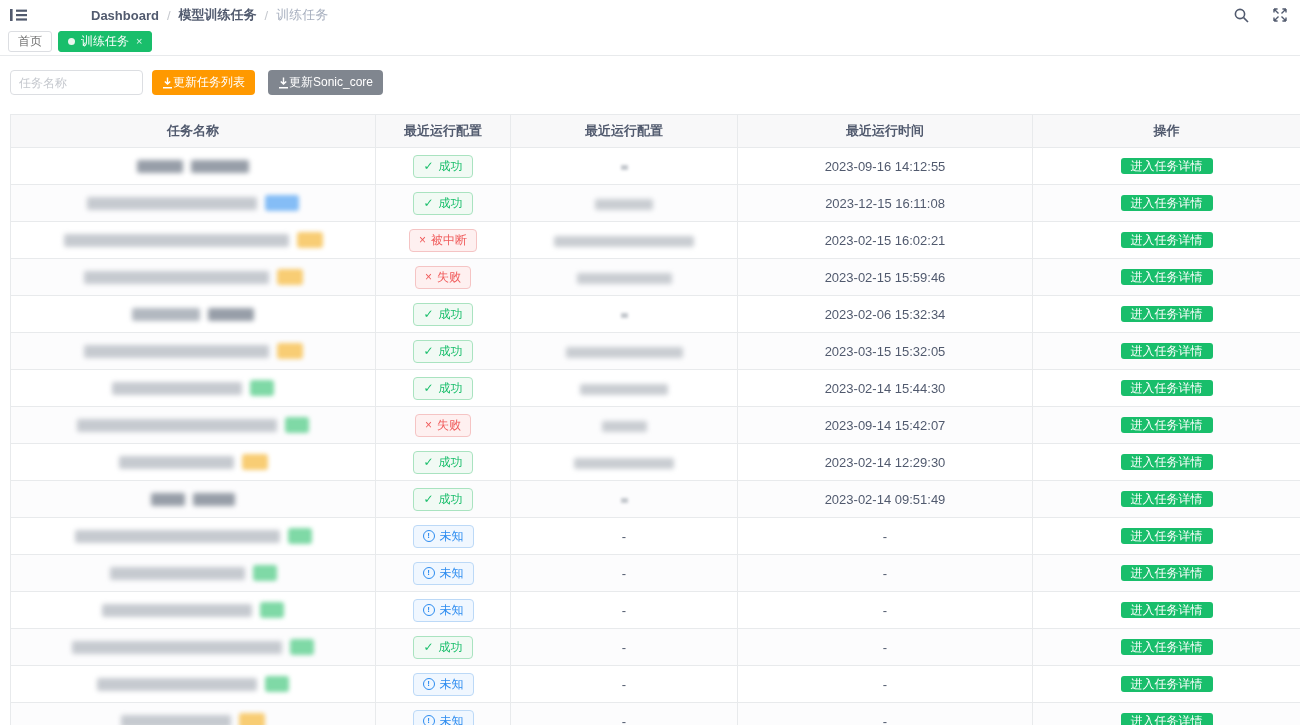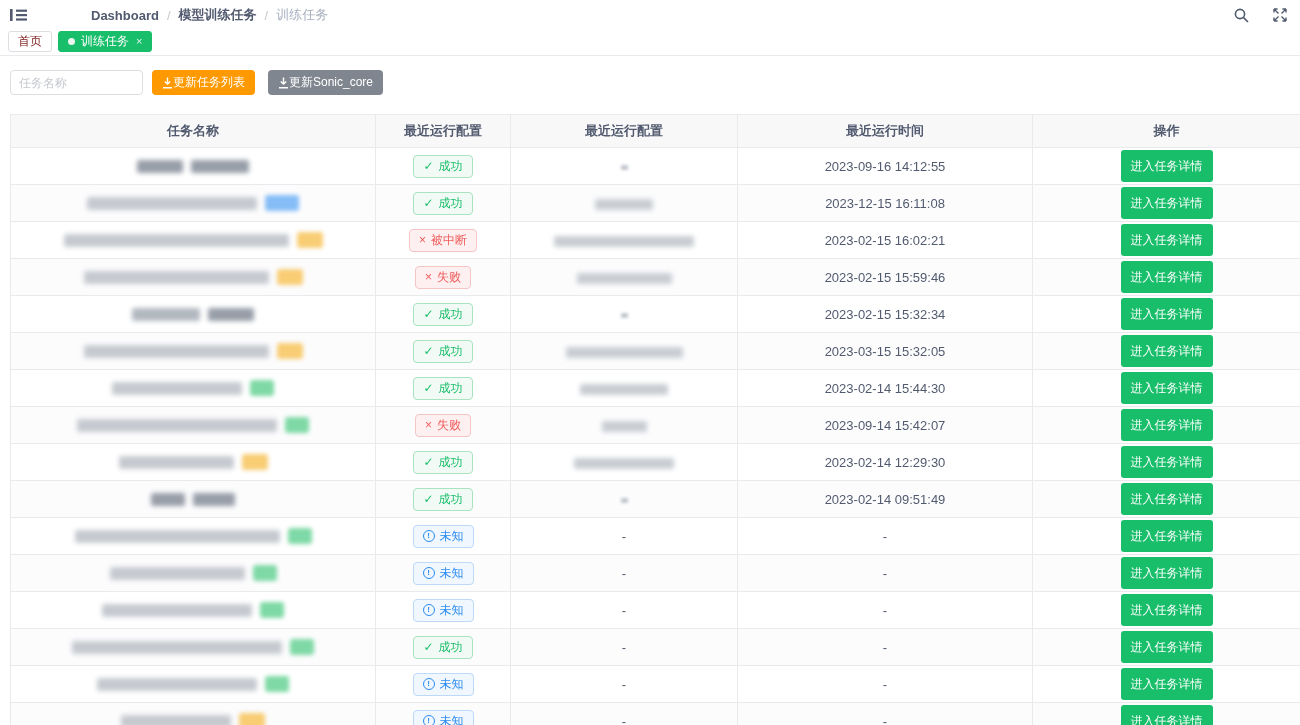--- a/index.html
+++ b/index.html
@@ -14,21 +14,21 @@
   .crumb.last { font-weight:400; color:#a8b0bf; }
   .crumb-sep { color:#c5c8ce; font-weight:400; }
   .header-spacer { flex:1; }
   .hdr-icon { display:flex; align-items:center; margin-left:22px; cursor:pointer; }
 
   
   .tab-bar { height:28px; display:flex; align-items:center; gap:6px; padding:0 8px;
     border-bottom:1px solid #e8eaec; }
   .tab { height:21px; display:inline-flex; align-items:center; padding:0 9px;
     font-size:12px; border-radius:3px; background:#fff; border:1px solid #dcdee2;
-    color:#7f1d1d; cursor:pointer; }
+    color:#737373; cursor:pointer; }
   .tab.active { background:#19be6b; border-color:#19be6b; color:#fff; }
   .tab-dot { width:7px; height:7px; border-radius:50%; background:#eaf6ee; margin-right:6px; }
   .tab-close { margin-left:7px; font-size:11px; line-height:1; opacity:.85; }
 
   
   .content { padding:14px 10px 0 10px; }
   .toolbar { display:flex; align-items:center; }
   .search-input { width:133px; height:25px; border:1px solid #dcdee2; border-radius:4px;
     padding:0 8px; font-size:12px; color:#515a6e; outline:none;
     font-family:"Liberation Sans","DejaVu Sans",sans-serif; }
@@ -70,21 +70,21 @@
   .st-success     { background:#f1faf4; border-color:#a9e3c0; color:#19be6b; }
   .st-interrupted { background:#fef0f0; border-color:#f5c4c4; color:#f05b5b; }
   .st-failed      { background:#fef0f0; border-color:#f5c4c4; color:#f05b5b; }
   .st-unknown     { background:#f0f7ff; border-color:#bcd9f7; color:#2d8cf0; }
   .st-ic { font-size:12px; line-height:1; }
   .st-circle { display:inline-flex; align-items:center; justify-content:center;
     width:12px; height:12px; border:1px solid currentColor; border-radius:50%;
     font-size:8px; font-weight:700; line-height:1; }
 
   .action-btn { background:#19be6b; color:#fff; border:none; border-radius:3px;
-    height:32px; padding:0 10px; font-size:12px; cursor:pointer;
+    height:16px; padding:0 10px; font-size:12px; cursor:pointer;
     font-family:"Liberation Sans","DejaVu Sans",sans-serif; }
 
   svg { display:block; }
 </style>
 </head>
 <body>
 
 <div class="header-bar">
   <span class="menu-btn">
     <svg width="18" height="14" viewBox="0 0 18 14">
@@ -229,21 +229,21 @@
             <div class="name-wrap">
               <span class="blur-seg tone-mid" style="width:68px"></span>
               <span class="blur-seg tone-dark" style="width:46px"></span>
             </div>
           </td>
     <td><span class="status st-success">
               <span class="st-ic">✓</span>
               <span>成功</span>
             </span></td>
     <td><span class="cfg-dash"></span></td>
-    <td><span>2023-02-15 15:32:34</span></td>
+    <td><span>2023-02-06 15:32:34</span></td>
     <td><button class="action-btn">进入任务详情</button></td>
   </tr>
         <tr>
     <td>
             <div class="name-wrap">
               <span class="blur-seg tone-light" style="width:185px"></span>
               <span class="tag-blur tag-yellow"></span>
             </div>
           </td>
     <td><span class="status st-success">

